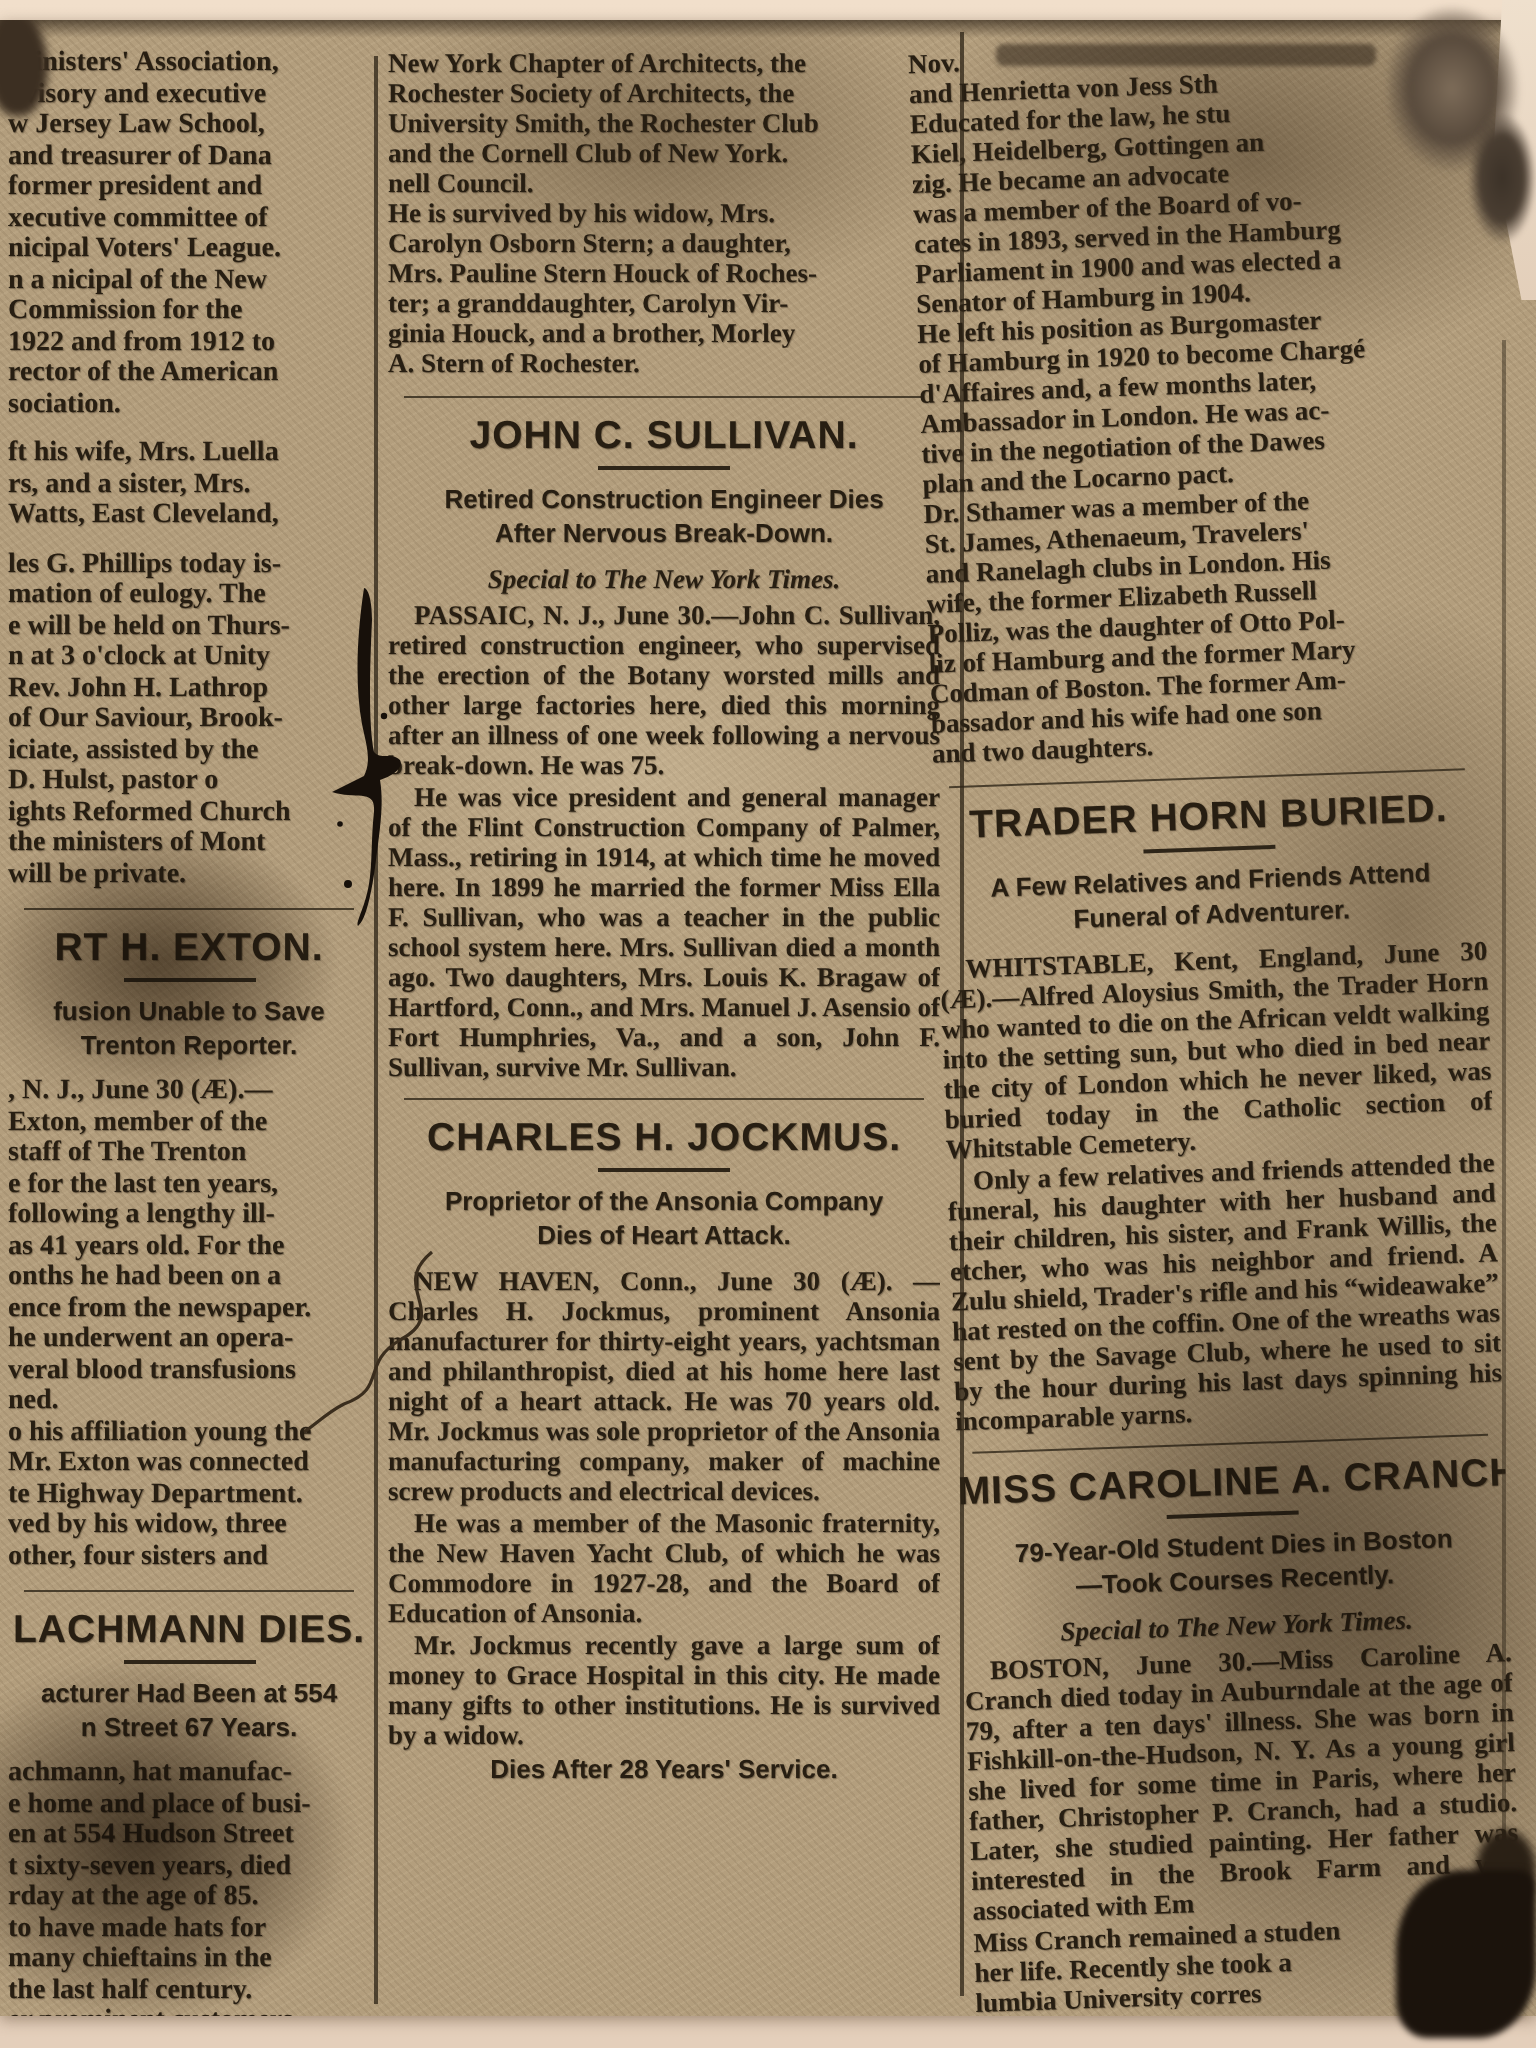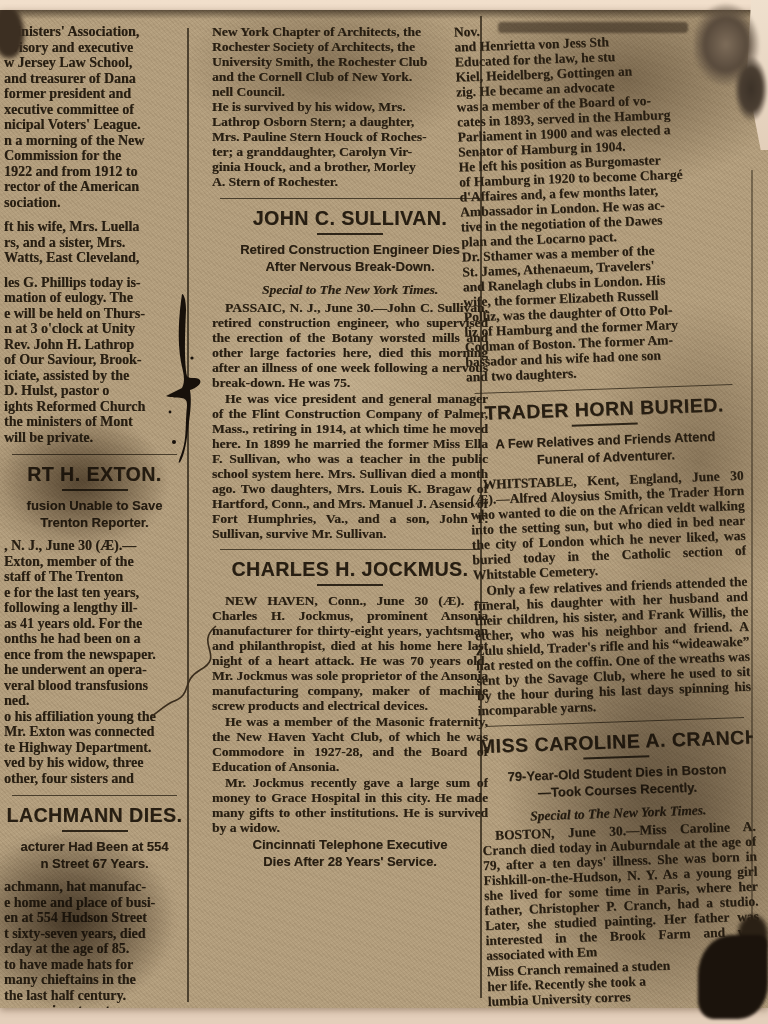--- a/index.html
+++ b/index.html
@@ -21,21 +21,21 @@
       radial-gradient(210px 160px at 320px 380px, rgba(248,232,200,.24), rgba(248,232,200,0) 70%),
       repeating-linear-gradient(47deg, rgba(70,52,30,.09) 0 1px, rgba(0,0,0,0) 1px 3px),
       repeating-linear-gradient(-29deg, rgba(245,228,195,.08) 0 1px, rgba(0,0,0,0) 1px 4px);
     box-shadow:0 2px 7px rgba(80,58,36,.45);
   }
   .paper::before{content:'';position:absolute;left:0;right:0;top:0;height:9px;z-index:5;
     background:linear-gradient(180deg,rgba(35,25,15,.6),rgba(35,25,15,0));}
   .col{position:absolute;top:14px;bottom:0;overflow:hidden;
        text-shadow:0.4px 0.4px 0.6px rgba(35,24,12,.45);font-weight:700;}
   .col-left{left:4px;width:181px;}
-  .col-middle{left:212px;width:276px;}
+  .col-middle{left:194px;width:276px;}
   .col-right{left:488px;width:274px;transform:rotate(-2deg);transform-origin:0 100%;}
   .rule-v{position:absolute;width:2px;background:#2c2316;opacity:.75;z-index:2;}
   .rule-v1{left:187px;top:18px;bottom:6px;}
   .rule-v2{left:480px;top:6px;bottom:10px;}
   .rule-v3{left:751px;top:160px;height:770px;opacity:.45;}
   .lines-block{margin:0 0 9px 0;}
   .line{font-size:13.5px;line-height:15px;white-space:nowrap;overflow:hidden;}
   .col-left .line{font-size:14px;line-height:15.5px;}
   .para{font-size:13.5px;line-height:15px;margin:0 0 1px 0;text-align:justify;text-indent:13px;}
   .headline-block{margin:8px 0 5px 0;}
@@ -73,21 +73,21 @@
   <div class="paper">
     <div class="col col-left">
         <div class="lines-block">
           <div class="line">Ministers'  Association,</div>
           <div class="line">dvisory and executive</div>
           <div class="line">w Jersey Law School,</div>
           <div class="line">and treasurer of Dana</div>
           <div class="line">former president and</div>
           <div class="line">xecutive committee of</div>
           <div class="line">nicipal Voters' League.</div>
-          <div class="line">n a morning of the New</div>
+          <div class="line">n a nicipal of the New</div>
           <div class="line">Commission for the</div>
           <div class="line">1922 and from 1912 to</div>
           <div class="line">rector of the American</div>
           <div class="line">sociation.</div>
         </div>
         <div class="lines-block">
           <div class="line">ft his wife, Mrs. Luella</div>
           <div class="line">rs, and a sister, Mrs.</div>
           <div class="line">Watts, East Cleveland,</div>
         </div>
@@ -153,21 +153,21 @@
         </div>
       </div>
     <div class="col col-middle">
         <div class="lines-block">
           <div class="line">New York Chapter of Architects, the</div>
           <div class="line">Rochester Society of Architects, the</div>
           <div class="line">University Smith, the Rochester Club</div>
           <div class="line">and the Cornell Club of New York.</div>
           <div class="line">nell Council.</div>
           <div class="line">  He is survived by his widow, Mrs.</div>
-          <div class="line">Lathrop Osborn Stern; a daughter,</div>
+          <div class="line">Carolyn Osborn Stern; a daughter,</div>
           <div class="line">Mrs. Pauline Stern Houck of Roches-</div>
           <div class="line">ter; a granddaughter, Carolyn Vir-</div>
           <div class="line">ginia Houck, and a brother, Morley</div>
           <div class="line">A. Stern of Rochester.</div>
         </div>
         <div class="headline-block">
           <div class="rule-above"></div>
           <h2 class="headline">JOHN C. SULLIVAN.</h2>
           <div class="rule-below"></div>
         </div>
@@ -176,25 +176,28 @@
           <div class="subhead-line">After Nervous Break-Down.</div>
         </div>
         <div class="dateline">Special to The New York Times.</div>
         <p class="para">PASSAIC, N. J., June 30.—John C. Sullivan, retired construction engineer, who supervised the erection of the Botany worsted mills and other large factories here, died this morning after an illness of one week following a nervous break-down. He was 75.</p>
         <p class="para">He was vice president and general manager of the Flint Construction Company of Palmer, Mass., retiring in 1914, at which time he moved here. In 1899 he married the former Miss Ella F. Sullivan, who was a teacher in the public school system here. Mrs. Sullivan died a month ago. Two daughters, Mrs. Louis K. Bragaw of Hartford, Conn., and Mrs. Manuel J. Asensio of Fort Humphries, Va., and a son, John F. Sullivan, survive Mr. Sullivan.</p>
         <div class="headline-block">
           <div class="rule-above"></div>
           <h2 class="headline">CHARLES H. JOCKMUS.</h2>
           <div class="rule-below"></div>
         </div>
+        <div class="subhead">
+          <div class="subhead-line">Proprietor of the Ansonia Company</div>
+          <div class="subhead-line">Dies of Heart Attack.</div>
+        </div>
         <p class="para">NEW HAVEN, Conn., June 30 (Æ). —Charles H. Jockmus, prominent Ansonia manufacturer for thirty-eight years, yachtsman and philanthropist, died at his home here last night of a heart attack. He was 70 years old. Mr. Jockmus was sole proprietor of the Ansonia manufacturing company, maker of machine screw products and electrical devices.</p>
         <p class="para">He was a member of the Masonic fraternity, the New Haven Yacht Club, of which he was Commodore in 1927-28, and the Board of Education of Ansonia.</p>
         <p class="para">Mr. Jockmus recently gave a large sum of money to Grace Hospital in this city. He made many gifts to other institutions. He is survived by a widow.</p>
         <div class="subhead">
-          <div class="subhead-line">Cincinnati Telephone Executive</div>
           <div class="subhead-line">Dies After 28 Years' Service.</div>
         </div>
       </div>
     <div class="col col-right">
         <div class="lines-block">
           <div class="line">Nov.</div>
           <div class="line">and Henrietta von Jess Sth</div>
           <div class="line">Educated for the law, he stu</div>
           <div class="line">Kiel, Heidelberg, Gottingen an</div>
           <div class="line">zig. He became an advocate</div>

